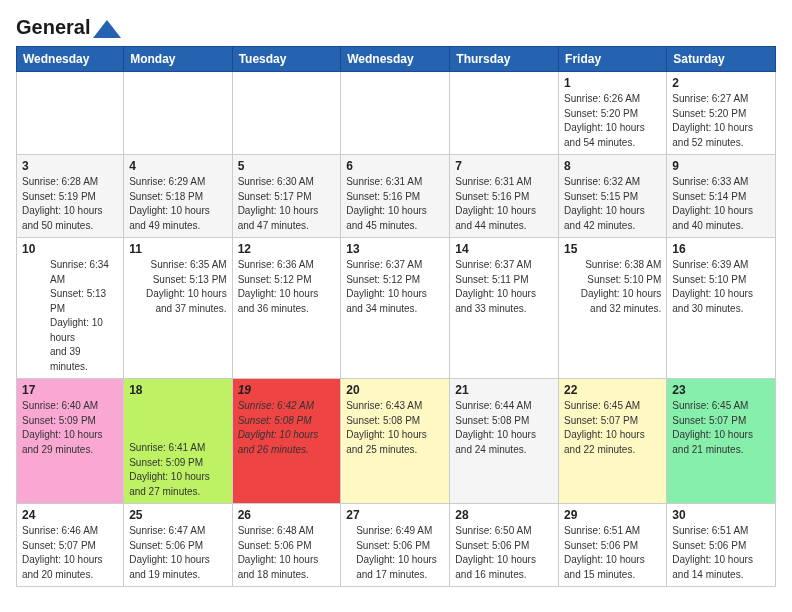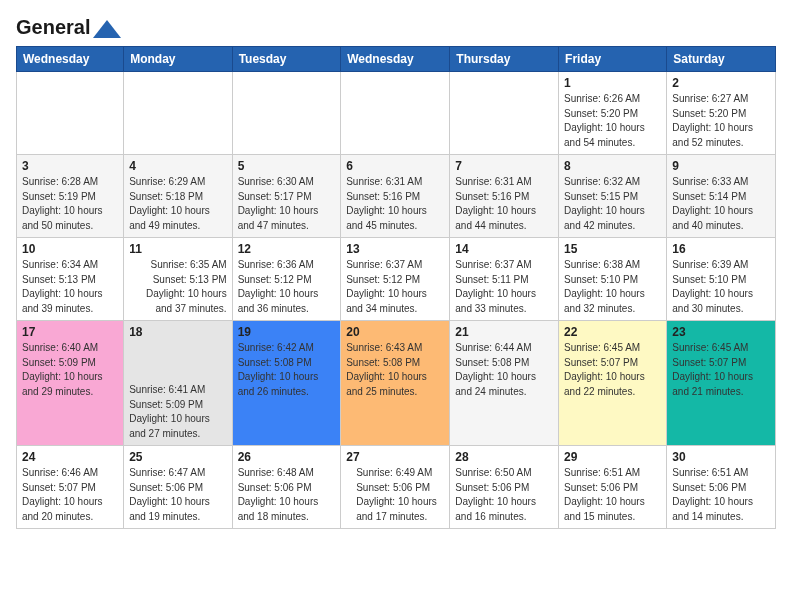--- a/index.html
+++ b/index.html
@@ -181,21 +181,21 @@
             <span class="day-num">9</span>
             <div class="day-info" style="white-space: pre-line;">Sunrise: 6:33 AM
 Sunset: 5:14 PM
 Daylight: 10 hours
 and 40 minutes.</div>
           </td>
         </tr>
         <tr>
           <td>
             <span class="day-num">10</span>
-            <div class="day-info" style="white-space: pre-line;">Sunrise: 6:34 AM
+            <div class="day-info" style="white-space: pre-line; margin-left: 28px;">Sunrise: 6:34 AM
 Sunset: 5:13 PM
 Daylight: 10 hours
 and 39 minutes.</div>
           </td>
           <td>
             <span class="day-num">11</span>
             <div class="day-info" style="white-space: pre-line; text-align: right;">Sunrise: 6:35 AM
 Sunset: 5:13 PM
 Daylight: 10 hours
 and 37 minutes.</div>
@@ -216,77 +216,77 @@
           </td>
           <td>
             <span class="day-num">14</span>
             <div class="day-info" style="white-space: pre-line;">Sunrise: 6:37 AM
 Sunset: 5:11 PM
 Daylight: 10 hours
 and 33 minutes.</div>
           </td>
           <td>
             <span class="day-num">15</span>
-            <div class="day-info" style="white-space: pre-line;">Sunrise: 6:38 AM
+            <div class="day-info" style="white-space: pre-line; text-align: right;">Sunrise: 6:38 AM
 Sunset: 5:10 PM
 Daylight: 10 hours
 and 32 minutes.</div>
           </td>
           <td>
             <span class="day-num">16</span>
             <div class="day-info" style="white-space: pre-line;">Sunrise: 6:39 AM
 Sunset: 5:10 PM
 Daylight: 10 hours
 and 30 minutes.</div>
           </td>
         </tr>
         <tr>
           <td style="background: #f9a8d4;">
             <span class="day-num">17</span>
             <div class="day-info" style="white-space: pre-line;">Sunrise: 6:40 AM
 Sunset: 5:09 PM
 Daylight: 10 hours
 and 29 minutes.</div>
           </td>
-          <td style="background: #e5e5e5;">
+          <td style="background: #bef264;">
             <span class="day-num">18</span>
             <div class="day-info" style="white-space: pre-line; margin-top: 44px;">Sunrise: 6:41 AM
 Sunset: 5:09 PM
 Daylight: 10 hours
 and 27 minutes.</div>
           </td>
-          <td style="background: #3b82f6;">
+          <td style="background: #ef4444; font-style: italic;">
             <span class="day-num">19</span>
             <div class="day-info" style="white-space: pre-line;">Sunrise: 6:42 AM
 Sunset: 5:08 PM
 Daylight: 10 hours
 and 26 minutes.</div>
           </td>
-          <td style="background: #fdba74; margin-left: 44px;">
+          <td style="background: #fef9c3; margin-left: 44px;">
             <span class="day-num">20</span>
             <div class="day-info" style="white-space: pre-line;">Sunrise: 6:43 AM
 Sunset: 5:08 PM
 Daylight: 10 hours
 and 25 minutes.</div>
           </td>
           <td style="background: rgb(245, 245, 245);">
             <span class="day-num">21</span>
             <div class="day-info" style="white-space: pre-line;">Sunrise: 6:44 AM
 Sunset: 5:08 PM
 Daylight: 10 hours
 and 24 minutes.</div>
           </td>
           <td style="background: #fef9c3;">
             <span class="day-num">22</span>
             <div class="day-info" style="white-space: pre-line;">Sunrise: 6:45 AM
 Sunset: 5:07 PM
 Daylight: 10 hours
 and 22 minutes.</div>
           </td>
-          <td style="background: #14b8a6;">
+          <td style="background: #86efac;">
             <span class="day-num">23</span>
             <div class="day-info" style="white-space: pre-line;">Sunrise: 6:45 AM
 Sunset: 5:07 PM
 Daylight: 10 hours
 and 21 minutes.</div>
           </td>
         </tr>
         <tr>
           <td>
             <span class="day-num">24</span>

